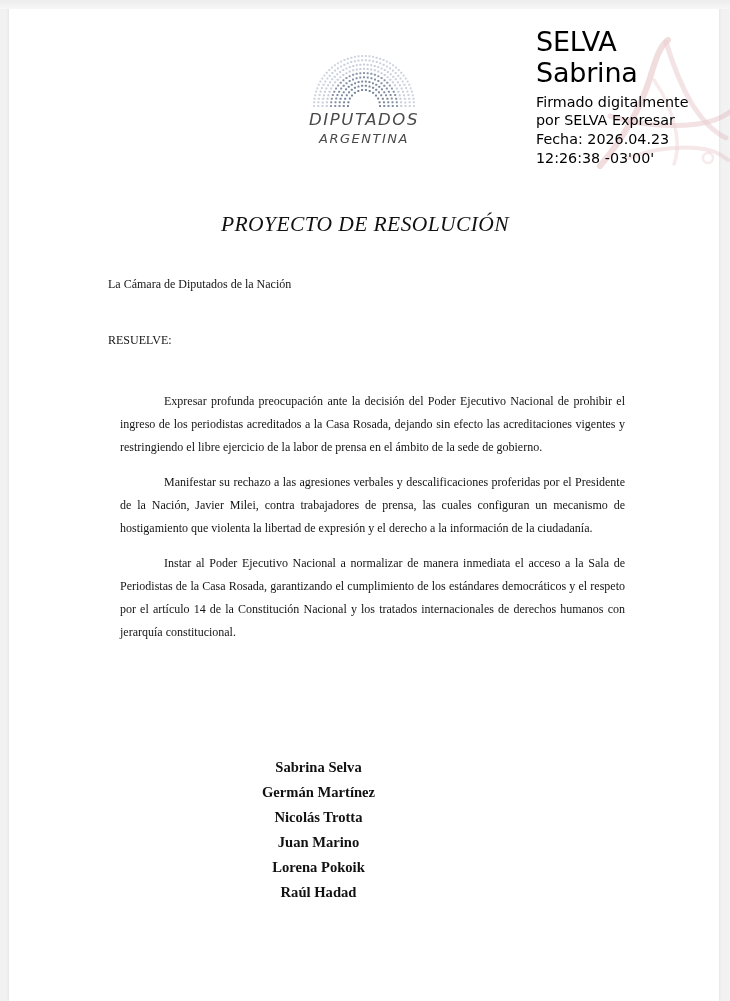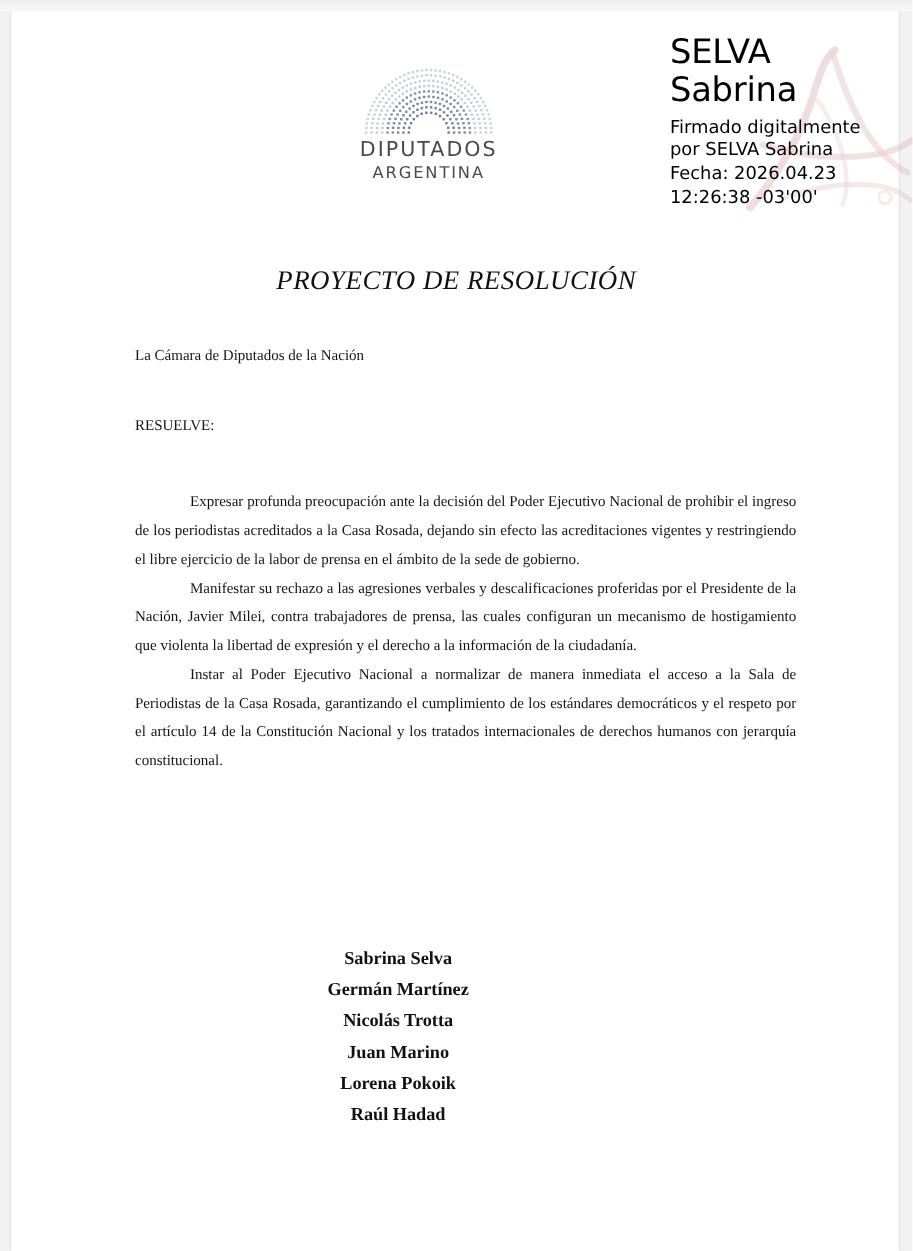--- a/index.html
+++ b/index.html
@@ -69,25 +69,26 @@
     width: 146px;
     height: 156px;
     z-index: 3;
     pointer-events: none;
     opacity: 0.5;
   }
 
   
   #logo-block {
     position: absolute;
-    left: 280px;
+    left: 301px;
     top: 52px;
     width: 126px;
     text-align: center;
     z-index: 2;
+    font-style: italic;
   }
   #logo-hemicycle { display: block; margin: 0 auto; }
   #logo-wordmark {
     margin-top: 2px;
     font-family: "DejaVu Sans", "Liberation Sans", sans-serif;
     color: #4a4a4d;
   }
   #logo-wordmark .logo-line1 {
     font-size: 16.5px;
     letter-spacing: 1.6px;
@@ -123,21 +124,21 @@
     z-index: 2;
   }
   .lead-line {
     line-height: 1.0;
     margin: 0;
   }
   #intro-line { margin-bottom: 44px; }
   #resuelve-line { margin-bottom: 44px; }
 
   .body-para {
-    margin: 0;
+    margin: 12px;
     text-align: justify;
     text-indent: 44px;
     line-height: 1.92;
     hyphens: none;
   }
   .body-para:last-child { text-align: justify; }
 
   
   #signatories {
     position: absolute;
@@ -444,21 +445,21 @@
     <path d="M66 48 C 76 62, 84 80, 88 100 C 90 112, 90 122, 86 132" stroke-width="3.5" opacity="0.45"></path>
     <circle cx="120" cy="126" r="5" stroke-width="2.5" opacity="0.45"></circle>
   </g>
 </svg>
 
 <div id="sig-stamp">
   <div class="sig-name">SELVA</div>
   <div class="sig-name">Sabrina</div>
   <div class="sig-meta">
     <div>Firmado digitalmente</div>
-    <div>por SELVA Sabrina</div>
+    <div>por SELVA Expresar</div>
     <div>Fecha: 2026.04.23</div>
     <div>12:26:38 -03'00'</div>
   </div>
 </div>
 
 <div id="doc-title">PROYECTO DE RESOLUCIÓN</div>
 
 <div id="doc-body">
   <p id="intro-line" class="lead-line">La Cámara de Diputados de la Nación</p>
   <p id="resuelve-line" class="lead-line">RESUELVE:</p>

